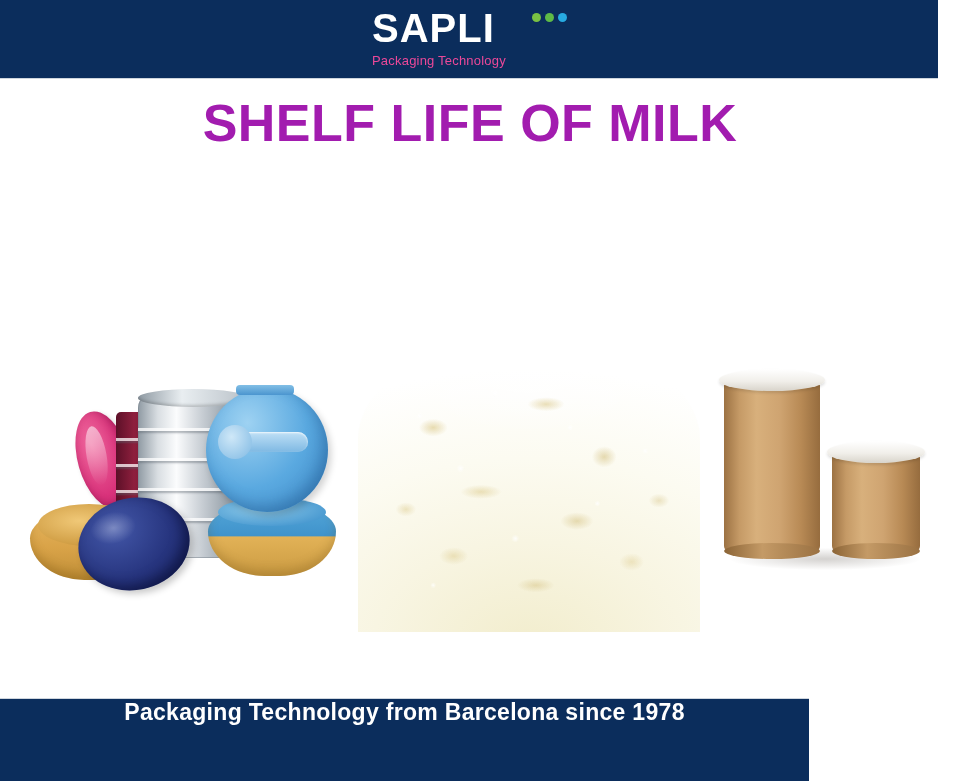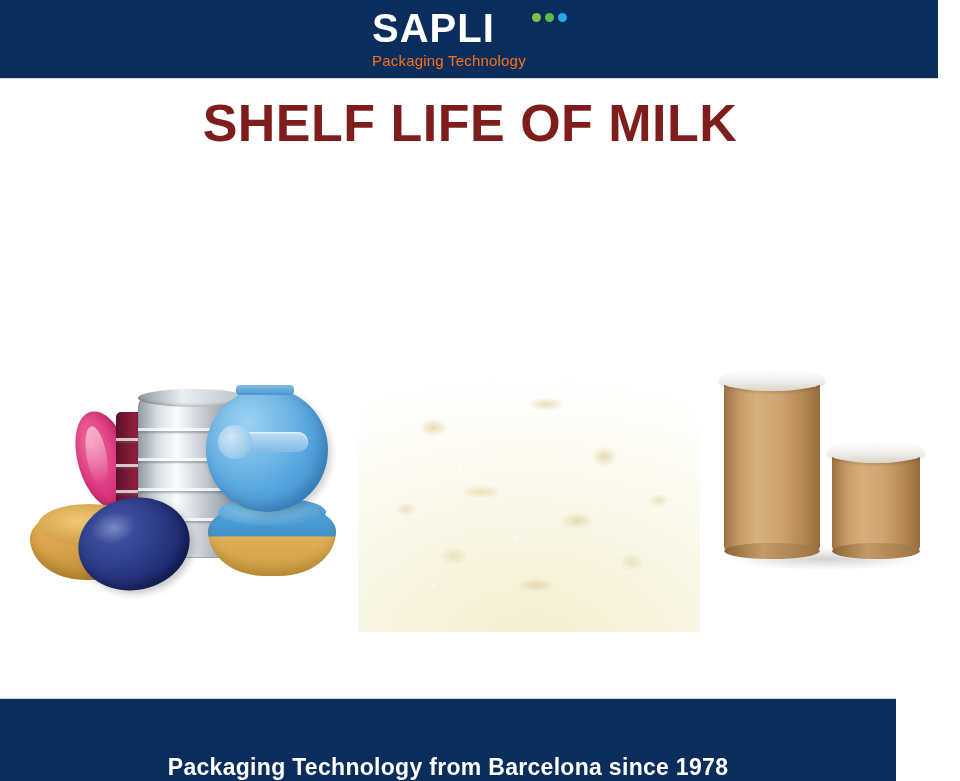--- a/index.html
+++ b/index.html
@@ -56,41 +56,41 @@
     display: block;
     width: 9px;
     height: 9px;
     border-radius: 50%;
   }
   .dot-1 { background: #7ac143; }
   .dot-2 { background: #5fbb46; }
   .dot-3 { background: #27aae1; }
   .logo-tagline {
     margin-top: 1px;
-    font-size: 15px;
+    font-size: 13px;
     line-height: 20px;
     font-weight: normal;
-    color: #f97316;
+    color: #ec4899;
     letter-spacing: 0.2px;
   }
 
   
   .title-area {
     position: absolute;
     left: 0;
     top: 92px;
     width: 940px;
     text-align: center;
   }
   .slide-title {
     margin: 0;
     font-size: 52px;
     line-height: 62px;
     font-weight: bold;
-    color: #7f1d1d;
+    color: #a21caf;
     letter-spacing: 0.5px;
     font-family: "Liberation Sans", sans-serif;
     text-align: center;
   }
   .title-line { display: block; }
 
   
   .image-row {
     position: absolute;
     left: 0;
@@ -324,25 +324,25 @@
     width: 190px; height: 22px;
     border-radius: 50%;
     background: radial-gradient(ellipse, rgba(60,50,40,.22), rgba(255,255,255,0) 72%);
   }
 
   
   .footer-bar {
     position: absolute;
     left: 0;
     top: 699px;
-    width: 896px;
+    width: 809px;
     height: 82px;
     background: #0b2d5c;
     display: flex;
-    align-items: flex-end;
+    align-items: flex-start;
     justify-content: center;
     box-shadow: 0 -1px 0 #cfd6de;
   }
   .footer-text {
     color: #ffffff;
     font-size: 23px;
     font-weight: bold;
     letter-spacing: 0.3px;
   }
 </style>

